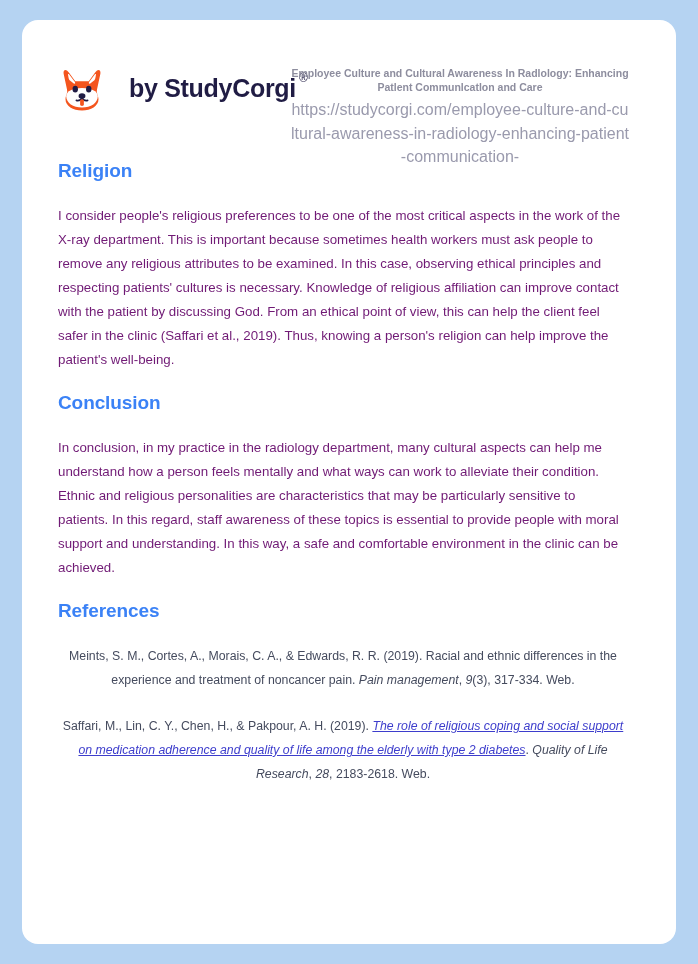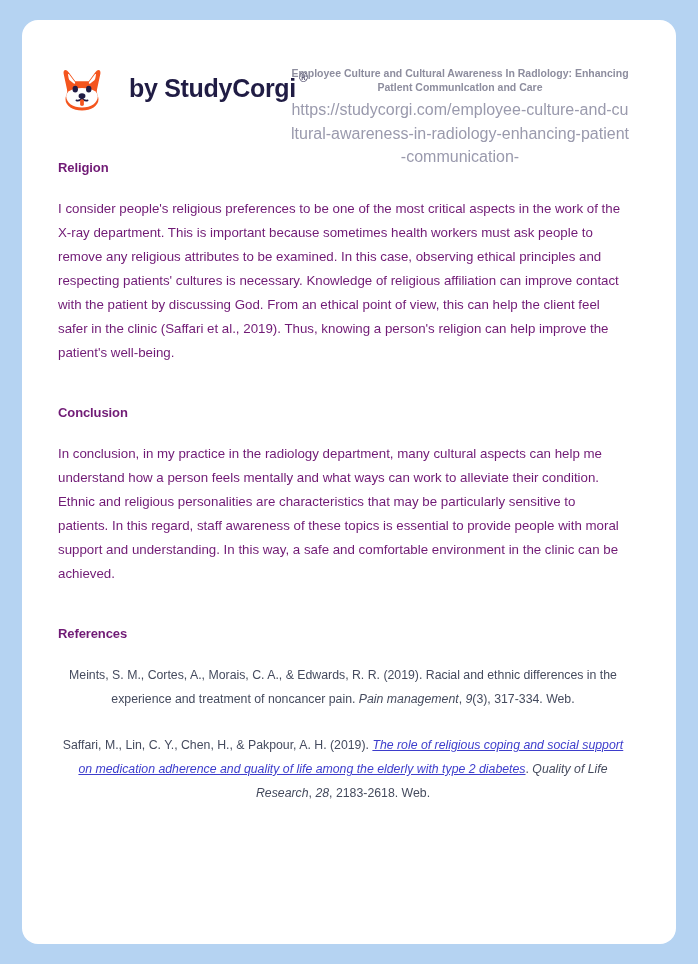--- a/index.html
+++ b/index.html
@@ -83,28 +83,28 @@
     line-height: 1.45;
     margin: 4px 0 7px 0;
     word-break: break-all;
   }
 
   
   .doc-body {
     padding: 36px 48px 0 36px;
   }
   h2.section-heading {
-    color: #701a75;
-    font-size: 13px;
+    color: #3b82f6;
+    font-size: 19px;
     font-weight: bold;
     margin: 0 0 22px 0;
     letter-spacing: -0.1px;
   }
   h2.section-heading.spaced-top {
-    margin-top: 40px;
+    margin-top: 20px;
   }
   p.body-text {
     color: #701a75;
     font-size: 13.3px;
     line-height: 24px;
     margin: 0 0 6px 0;
     text-align: left;
   }
   p.reference {
     color: #454b5e;

